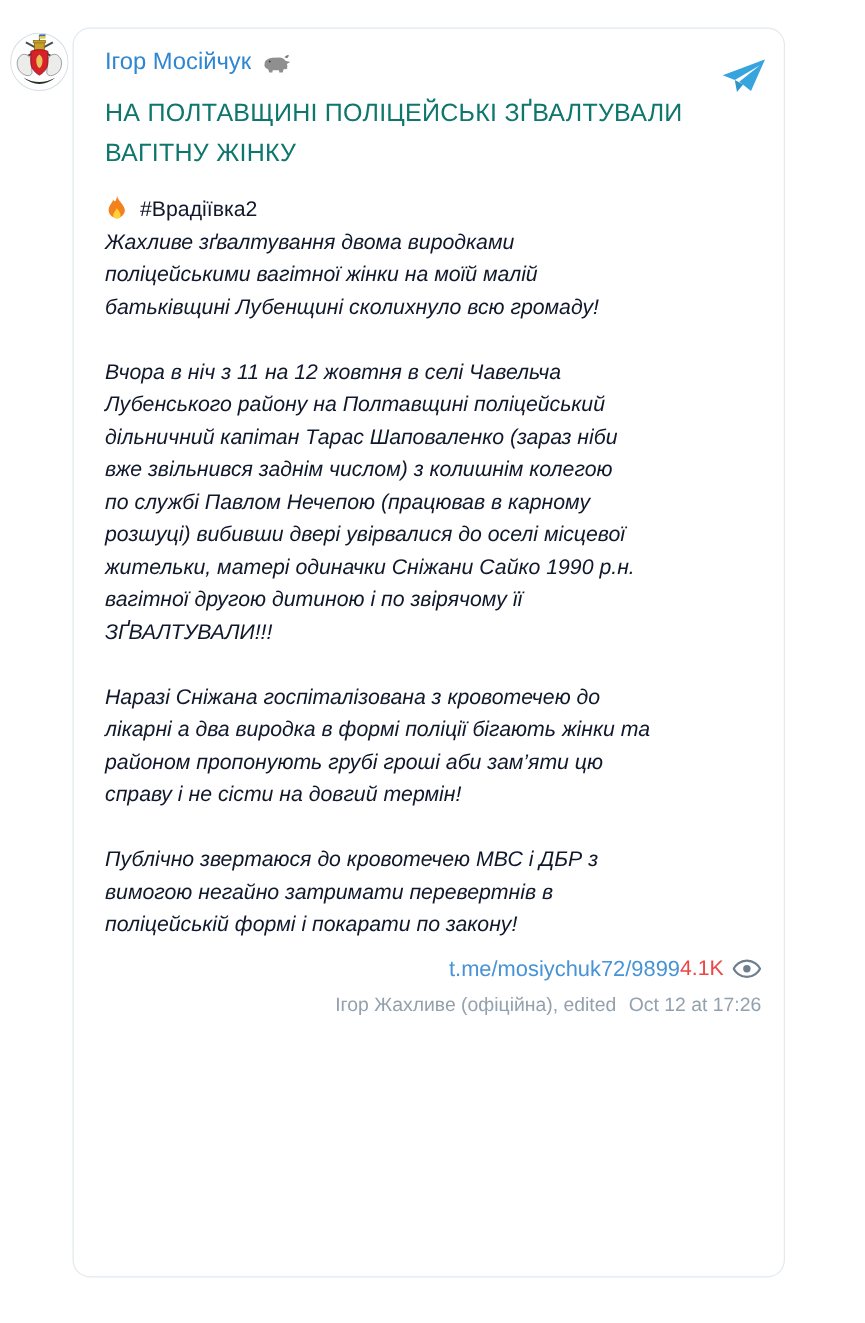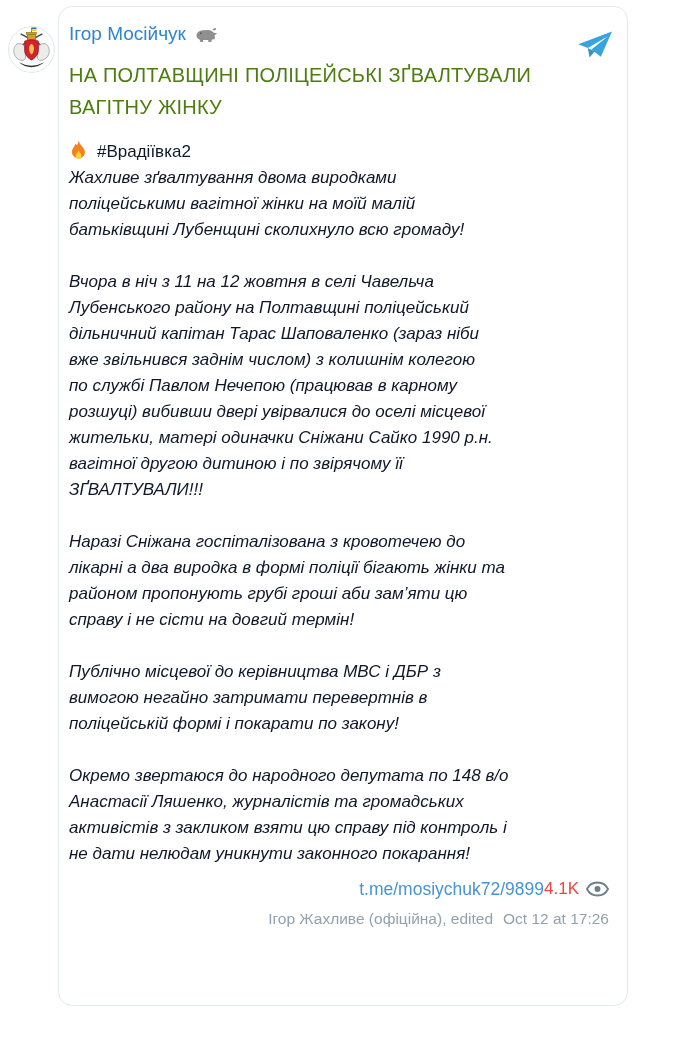--- a/index.html
+++ b/index.html
@@ -5,30 +5,30 @@
   html,body{margin:0;padding:0;background:#ffffff;}
   .canvas{
     position:relative;width:692px;height:1058px;background:#ffffff;
     font-family:"Liberation Sans",sans-serif;overflow:hidden;
   }
   .avatar{
     position:absolute;left:8px;top:26px;width:47px;height:47px;border-radius:50%;
     overflow:hidden;background:#fff;
   }
   .bubble{
-    position:absolute;left:58px;top:6px;width:570px;height:1000px;
+    position:absolute;left:58px;top:22px;width:570px;height:1000px;
     background:#ffffff;border:1px solid #e2e9ef;border-radius:14px;
-    box-sizing:border-box;padding:14px 18px 0 10px;overflow:hidden;
+    box-sizing:border-box;padding:14px 18px 0 25px;overflow:hidden;
   }
   .header-row{display:flex;align-items:center;height:26px;}
   .channel-name{color:#2e86d1;font-size:19px;font-weight:500;line-height:26px;text-decoration:none;}
   .rhino{margin-left:7px;display:inline-flex;align-items:center;}
   .plane{position:absolute;top:23px;right:14px;width:36px;height:29px;cursor:pointer;}
   .post-title{
-    margin-top:12px;font-size:20px;line-height:32px;color:#4d7c0f;
+    margin-top:12px;font-size:20px;line-height:32px;color:#0f766e;
     white-space:pre-line;letter-spacing:.2px;
   }
   .body{margin-top:16px;font-size:17px;line-height:26px;color:#0f172a;}
   .tag-line{display:flex;align-items:center;gap:9px;height:26px;}
   .tag-line svg{flex:0 0 auto;}
   .body p{margin:26px 0 0;white-space:pre-line;font-style:italic;}
   .body p.first{margin-top:0;}
   .footer-row{display:flex;justify-content:flex-end;align-items:center;margin-top:9px;height:26px;}
   .post-link{color:#4693d6;font-size:17.5px;text-decoration:none;}
   .views{display:flex;align-items:center;gap:7px;color:#ef4444;font-size:17px;}
@@ -107,27 +107,23 @@
 вже звільнився заднім числом) з колишнім колегою
 по службі Павлом Нечепою (працював в карному
 розшуці) вибивши двері увірвалися до оселі місцевої
 жительки, матері одиначки Сніжани Сайко 1990 р.н.
 вагітної другою дитиною і по звірячому її
 ЗҐВАЛТУВАЛИ!!!</p>
       <p>Наразі Сніжана госпіталізована з кровотечею до
 лікарні а два виродка в формі поліції бігають жінки та
 районом пропонують грубі гроші аби зам’яти цю
 справу і не сісти на довгий термін!</p>
-      <p>Публічно місцевої до керівництва МВС і ДБР з
+      <p>Публічно звертаюся до кровотечею МВС і ДБР з
 вимогою негайно затримати перевертнів в
 поліцейській формі і покарати по закону!</p>
-      <p>Окремо звертаюся до народного депутата по 148 в/о
-Анастасії Ляшенко, журналістів та громадських
-активістів з закликом взяти цю справу під контроль і
-не дати нелюдам уникнути законного покарання!</p>
     </div>
 
     <div class="footer-row">
       <a class="post-link">t.me/mosiychuk72/9899</a>
       <span class="views">
         <span>4.1K</span>
         <svg width="23" height="16" viewBox="0 0 24 16">
           <path d="M12 1.2 C6.2 1.2 2.4 5.1 1 8 c1.4 2.9 5.2 6.8 11 6.8 s9.6-3.9 11-6.8 c-1.4-2.9-5.2-6.8-11-6.8z" fill="none" stroke="#6f7e8b" stroke-width="1.9"></path>
           <circle cx="12" cy="8" r="3.1" fill="#6f7e8b"></circle>
         </svg>

